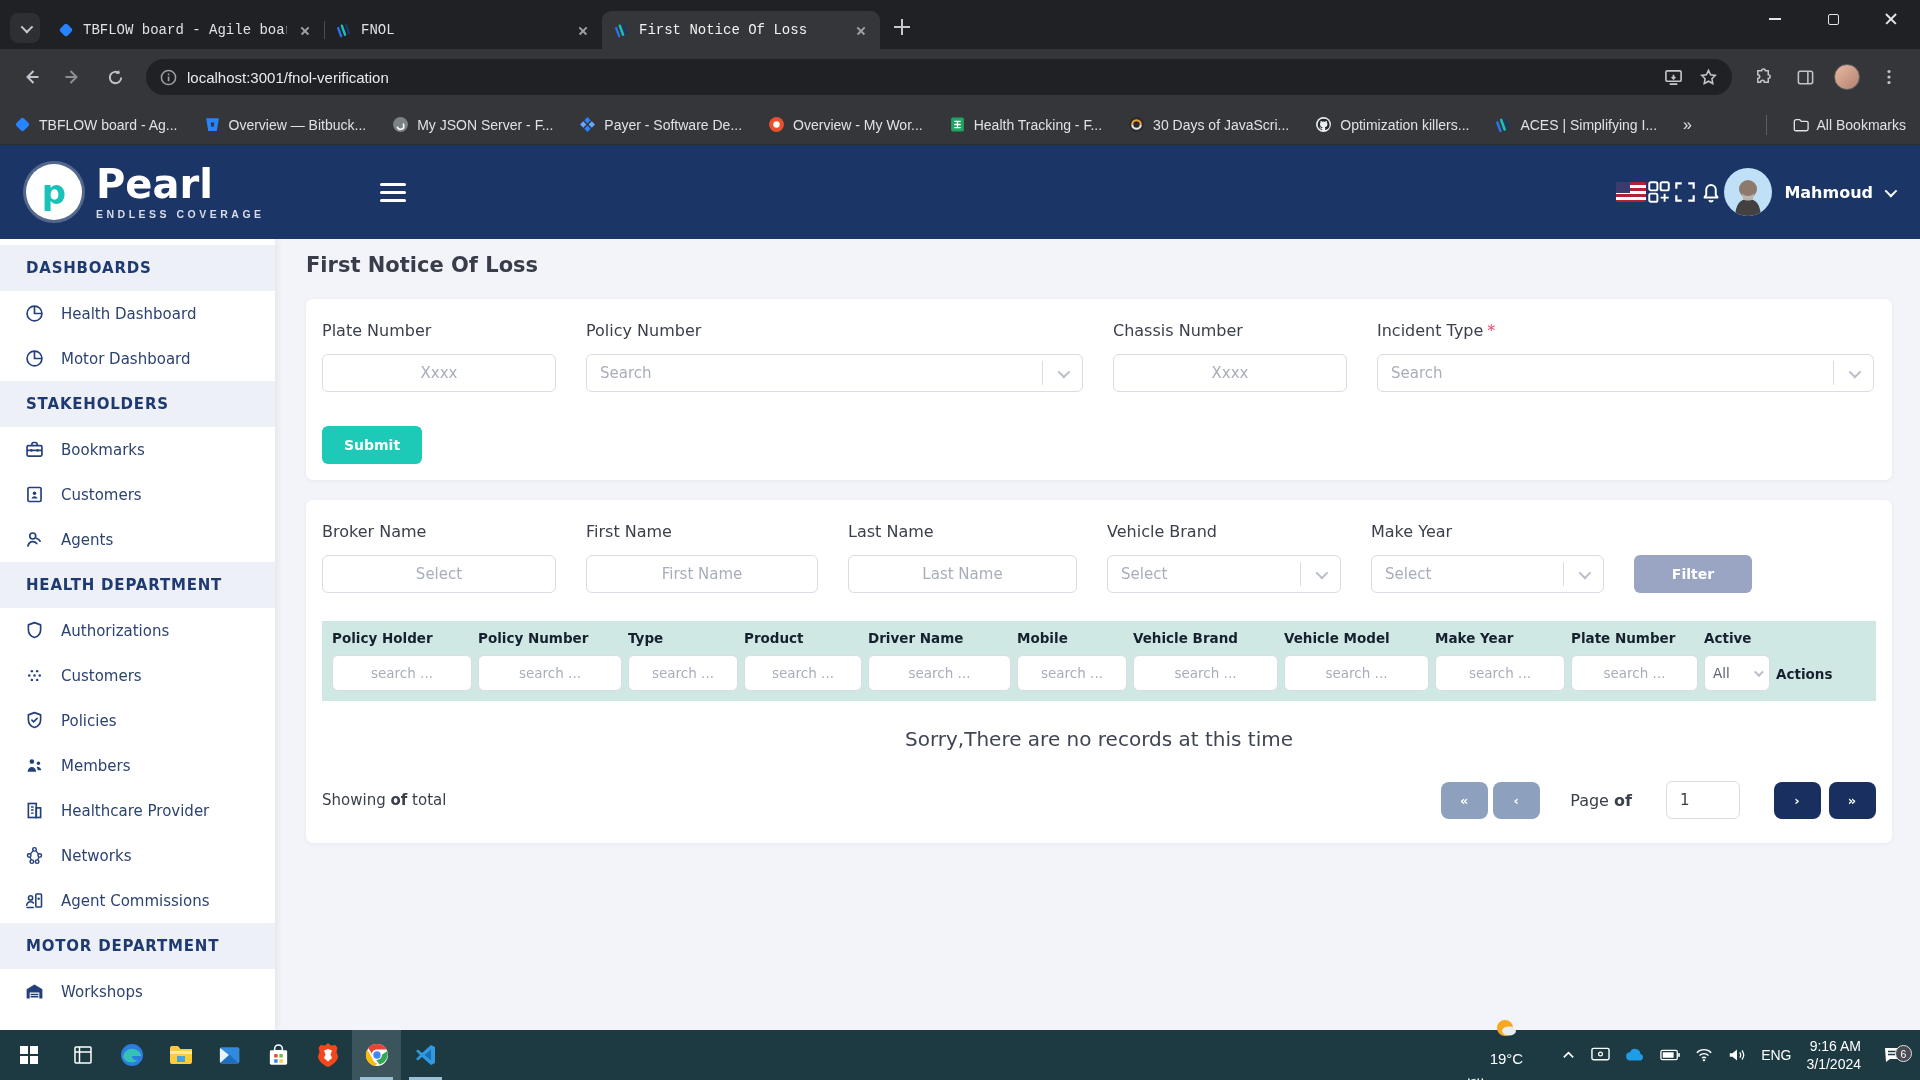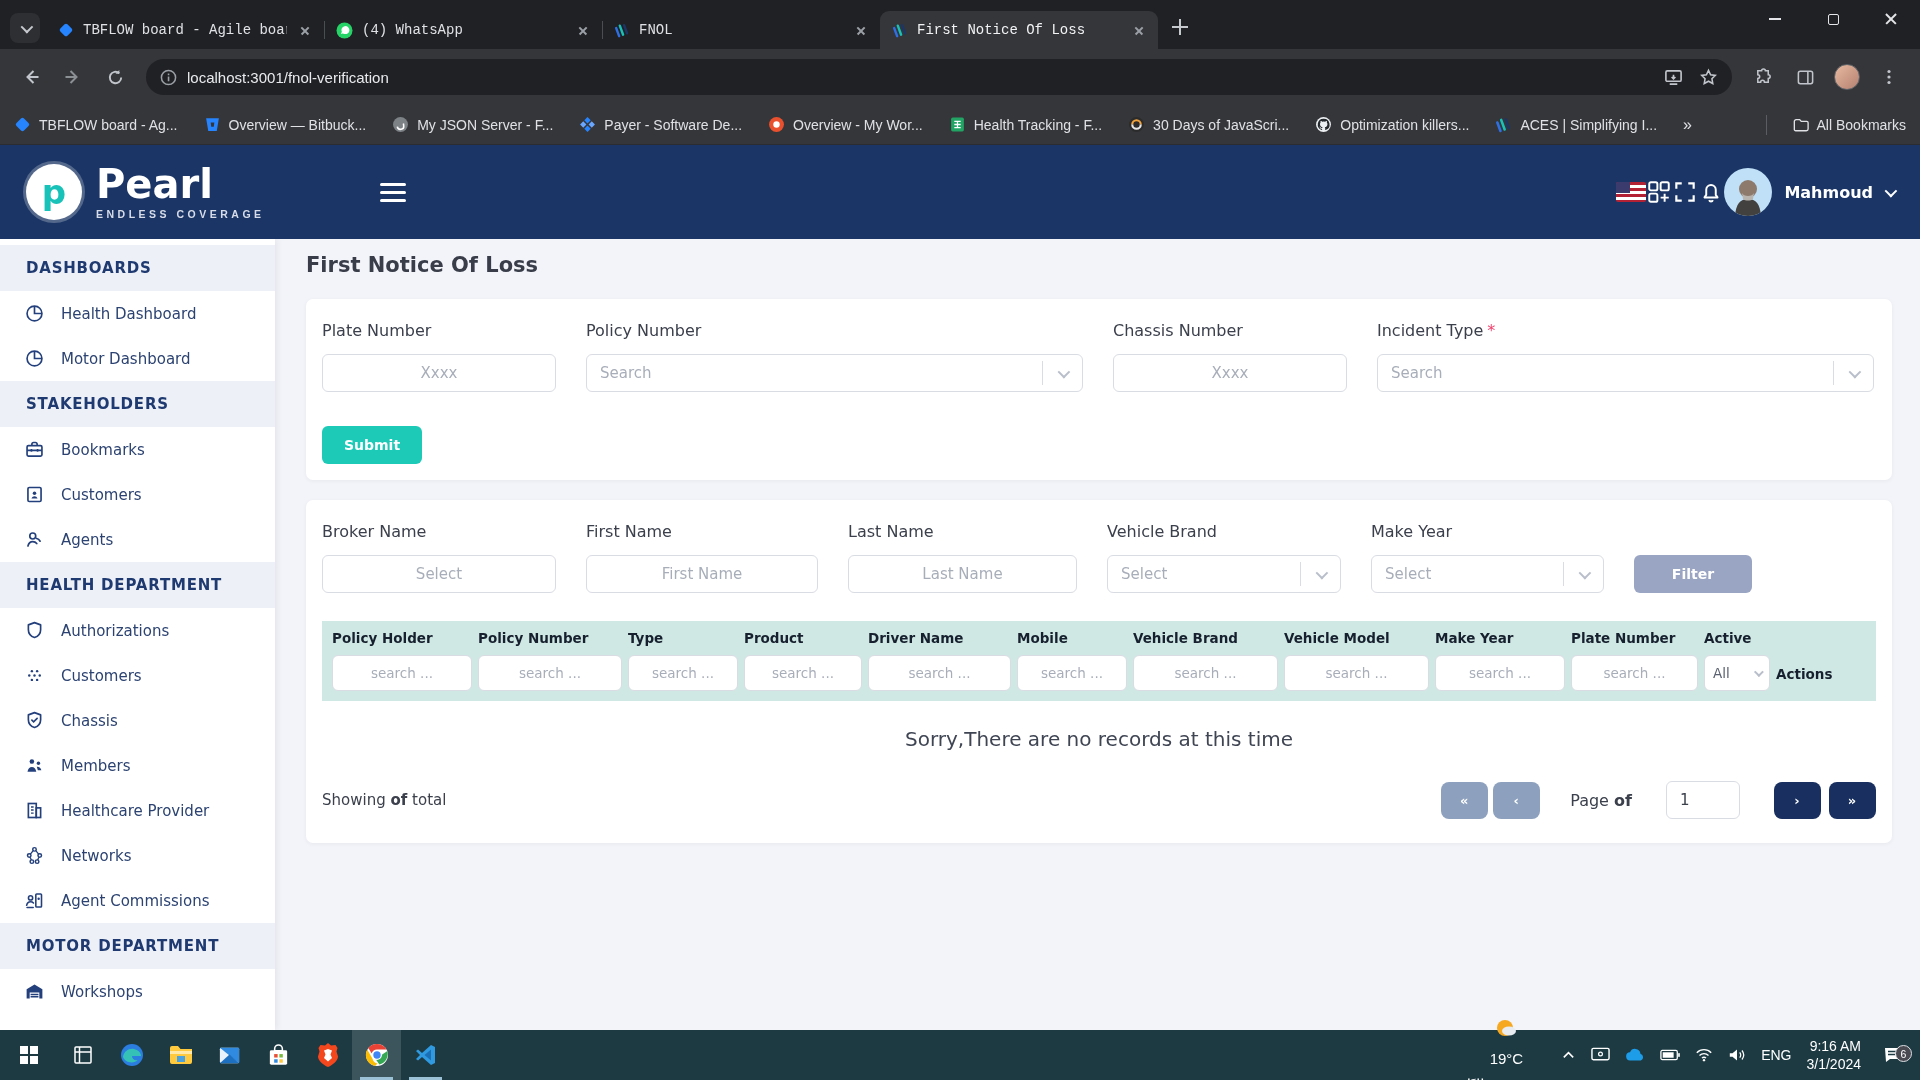--- a/index.html
+++ b/index.html
@@ -133,28 +133,20 @@
   </div>
 
   <div class="tab">
     <svg width="16" height="16" viewBox="0 0 16 16">
         <rect x="3" y="3" width="10" height="10" rx="2" transform="rotate(45 8 8)" fill="#2684FF"></rect>
       </svg>
     <span class="title">TBFLOW board - Agile board - J</span>
     <span class="tab-close"></span>
   </div>
 
-  <div class="tab">
-    <svg width="17" height="17" viewBox="0 0 17 17">
-        <circle cx="8.5" cy="8.5" r="8" fill="#25D366"></circle>
-        <path d="M5 12l.8-2.2A4 4 0 1 1 8.5 12c-.7 0-1.5-.2-2-.5z" fill="#fff"></path>
-      </svg>
-    <span class="title">(4) WhatsApp</span>
-    <span class="tab-close"></span>
-  </div>
 
   <div class="tab">
     <svg width="16" height="16" viewBox="0 0 16 16">
         <g transform="rotate(-20 8 8)">
           <rect x="2" y="3" width="2.4" height="11" rx="1.2" fill="#2f6fe4"></rect>
           <rect x="6.2" y="2" width="2.4" height="12" rx="1.2" fill="#19c2b8"></rect>
           <rect x="10.4" y="3" width="2.4" height="11" rx="1.2" fill="#1b3666"></rect>
         </g>
       </svg>
     <span class="title">FNOL</span>
@@ -428,21 +420,21 @@
           <circle cx="9" cy="17" r="1.4" fill="#24407c"></circle>
           <circle cx="15" cy="17" r="1.4" fill="#24407c"></circle>
         </svg>
       <span>Customers</span>
     </div>
     <div class="side-item">
       <svg width="21" height="21" viewBox="0 0 24 24">
           <path d="M12 3l7 2.6V11c0 4.4-2.8 7.5-7 9-4.2-1.5-7-4.6-7-9V5.6z" stroke="#24407c" stroke-width="1.9" fill="none" stroke-linejoin="round"></path>
           <path d="M9 11.6l2 2 4-4" stroke="#24407c" stroke-width="1.9" fill="none" stroke-linecap="round"></path>
         </svg>
-      <span>Chassis</span>
+      <span>Policies</span>
     </div>
     <div class="side-item">
       <svg width="21" height="21" viewBox="0 0 24 24">
           <circle cx="9" cy="7.5" r="2.6" fill="#24407c"></circle>
           <path d="M4 19c.5-3.6 2.4-5.4 5-5.4s4.5 1.8 5 5.4z" fill="#24407c"></path>
           <circle cx="16.5" cy="9.5" r="2" fill="#24407c"></circle>
           <path d="M14.6 13.4c2.5-.4 4.6 1 5.2 4.1h-4" fill="#24407c"></path>
         </svg>
       <span>Members</span>
     </div>

